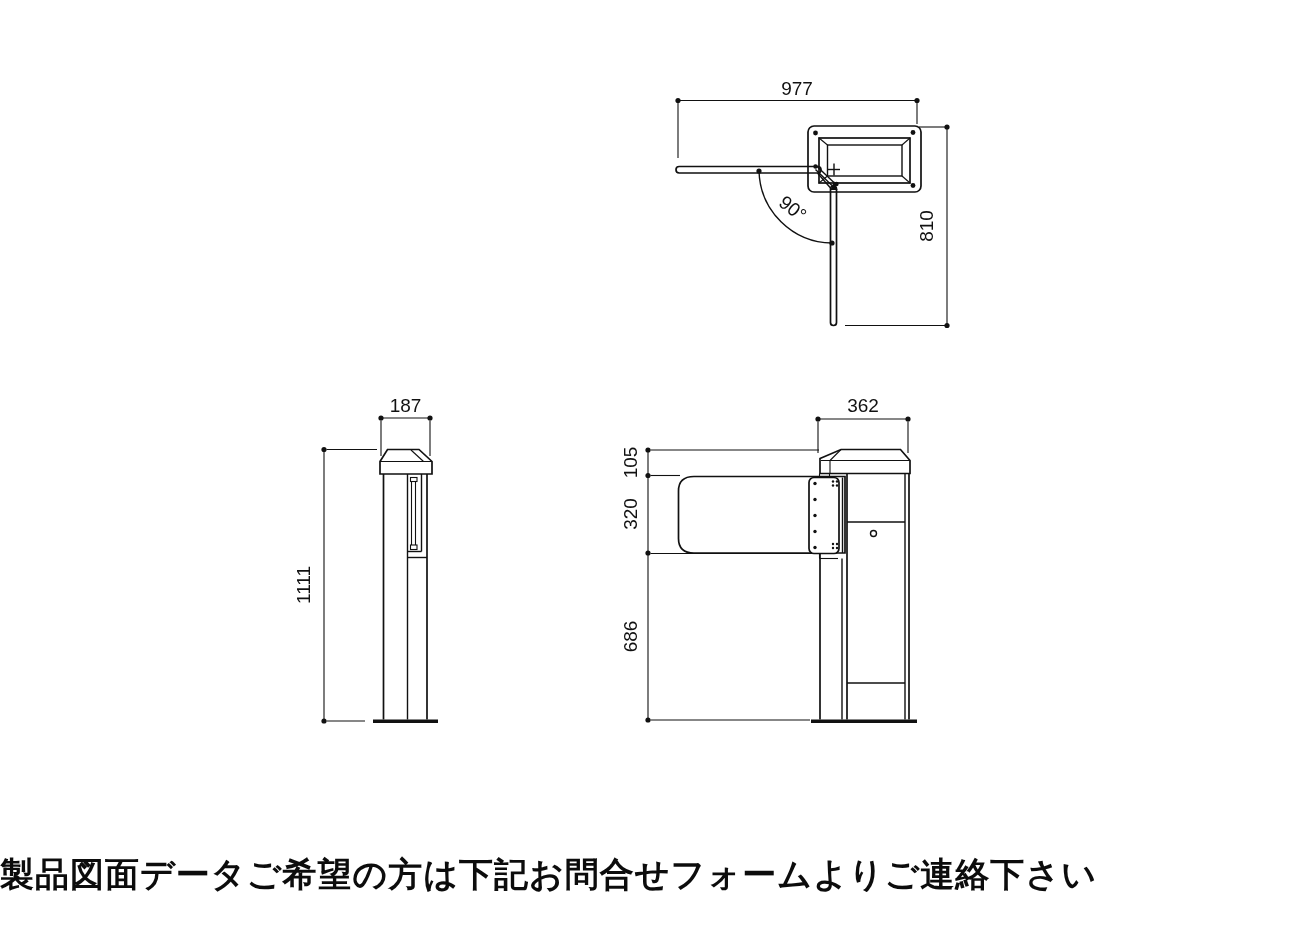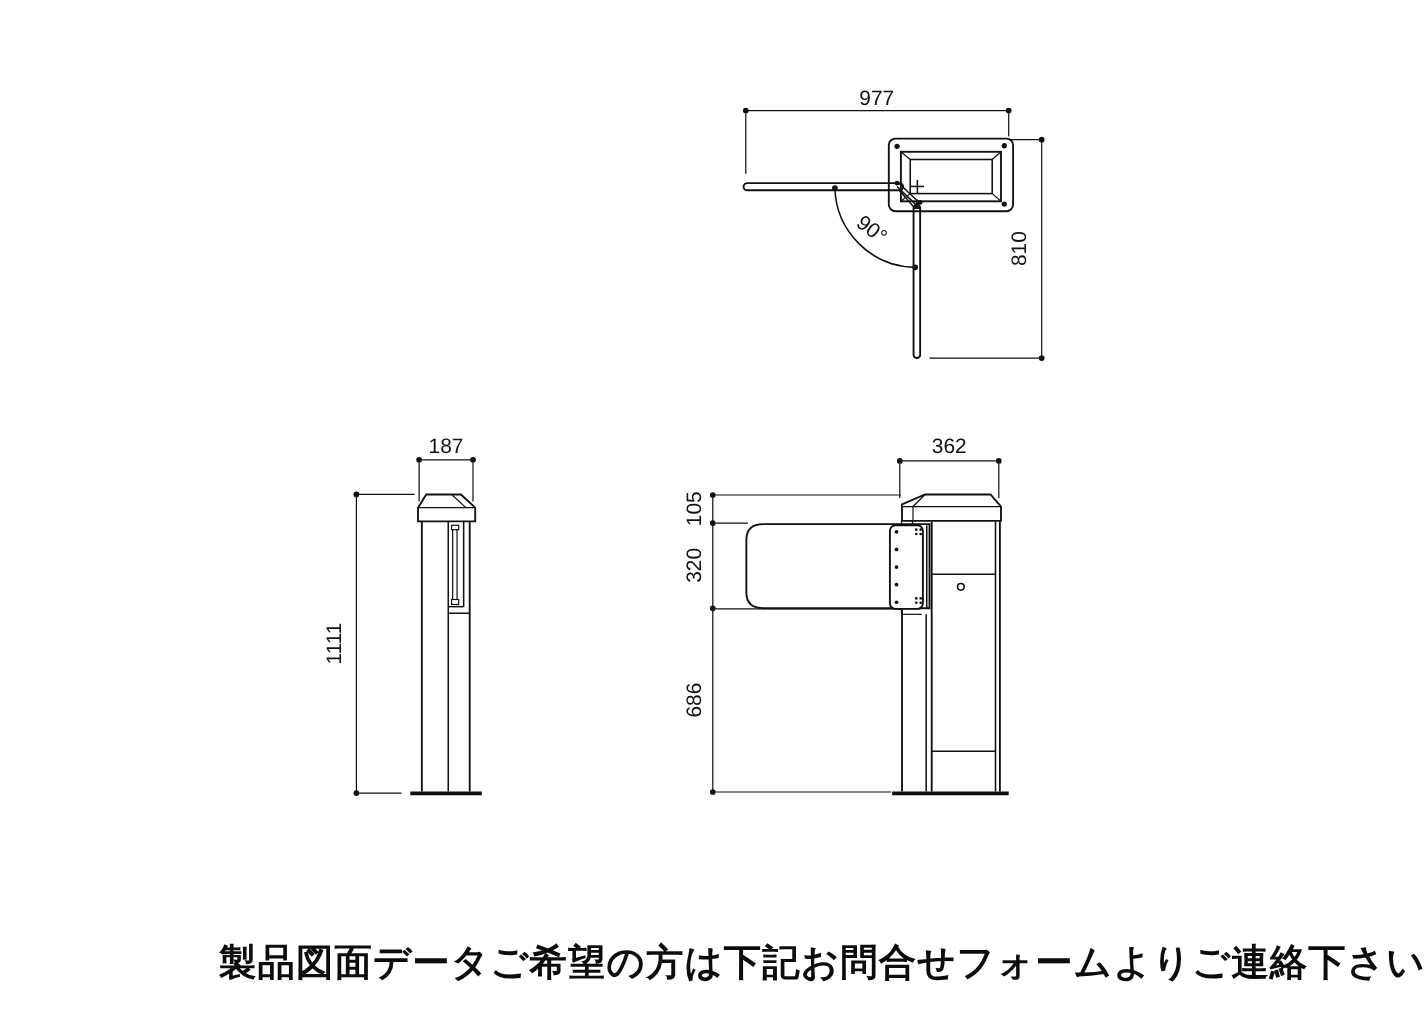--- a/index.html
+++ b/index.html
@@ -15,21 +15,21 @@
   .md{stroke-width:1.4}
   .th{stroke-width:1.1}
   .dot{fill:#111;stroke:none}
   .dimtxt{
     font-family:"Liberation Sans", sans-serif;
     font-size:19px;fill:#111;
   }
   .wfill{fill:#ffffff}
   .footer{
     position:absolute;left:0;top:852px;width:1296px;
-    text-align:right;
+    text-align:left;
     font-size:34px;font-weight:600;color:#0c0c0c;
     letter-spacing:1px;
     font-family:"Liberation Sans", sans-serif;
   }
 </style>
 </head>
 <body>
 
 <div class="stage">
 <svg width="1296" height="936" viewBox="0 0 1296 936">

